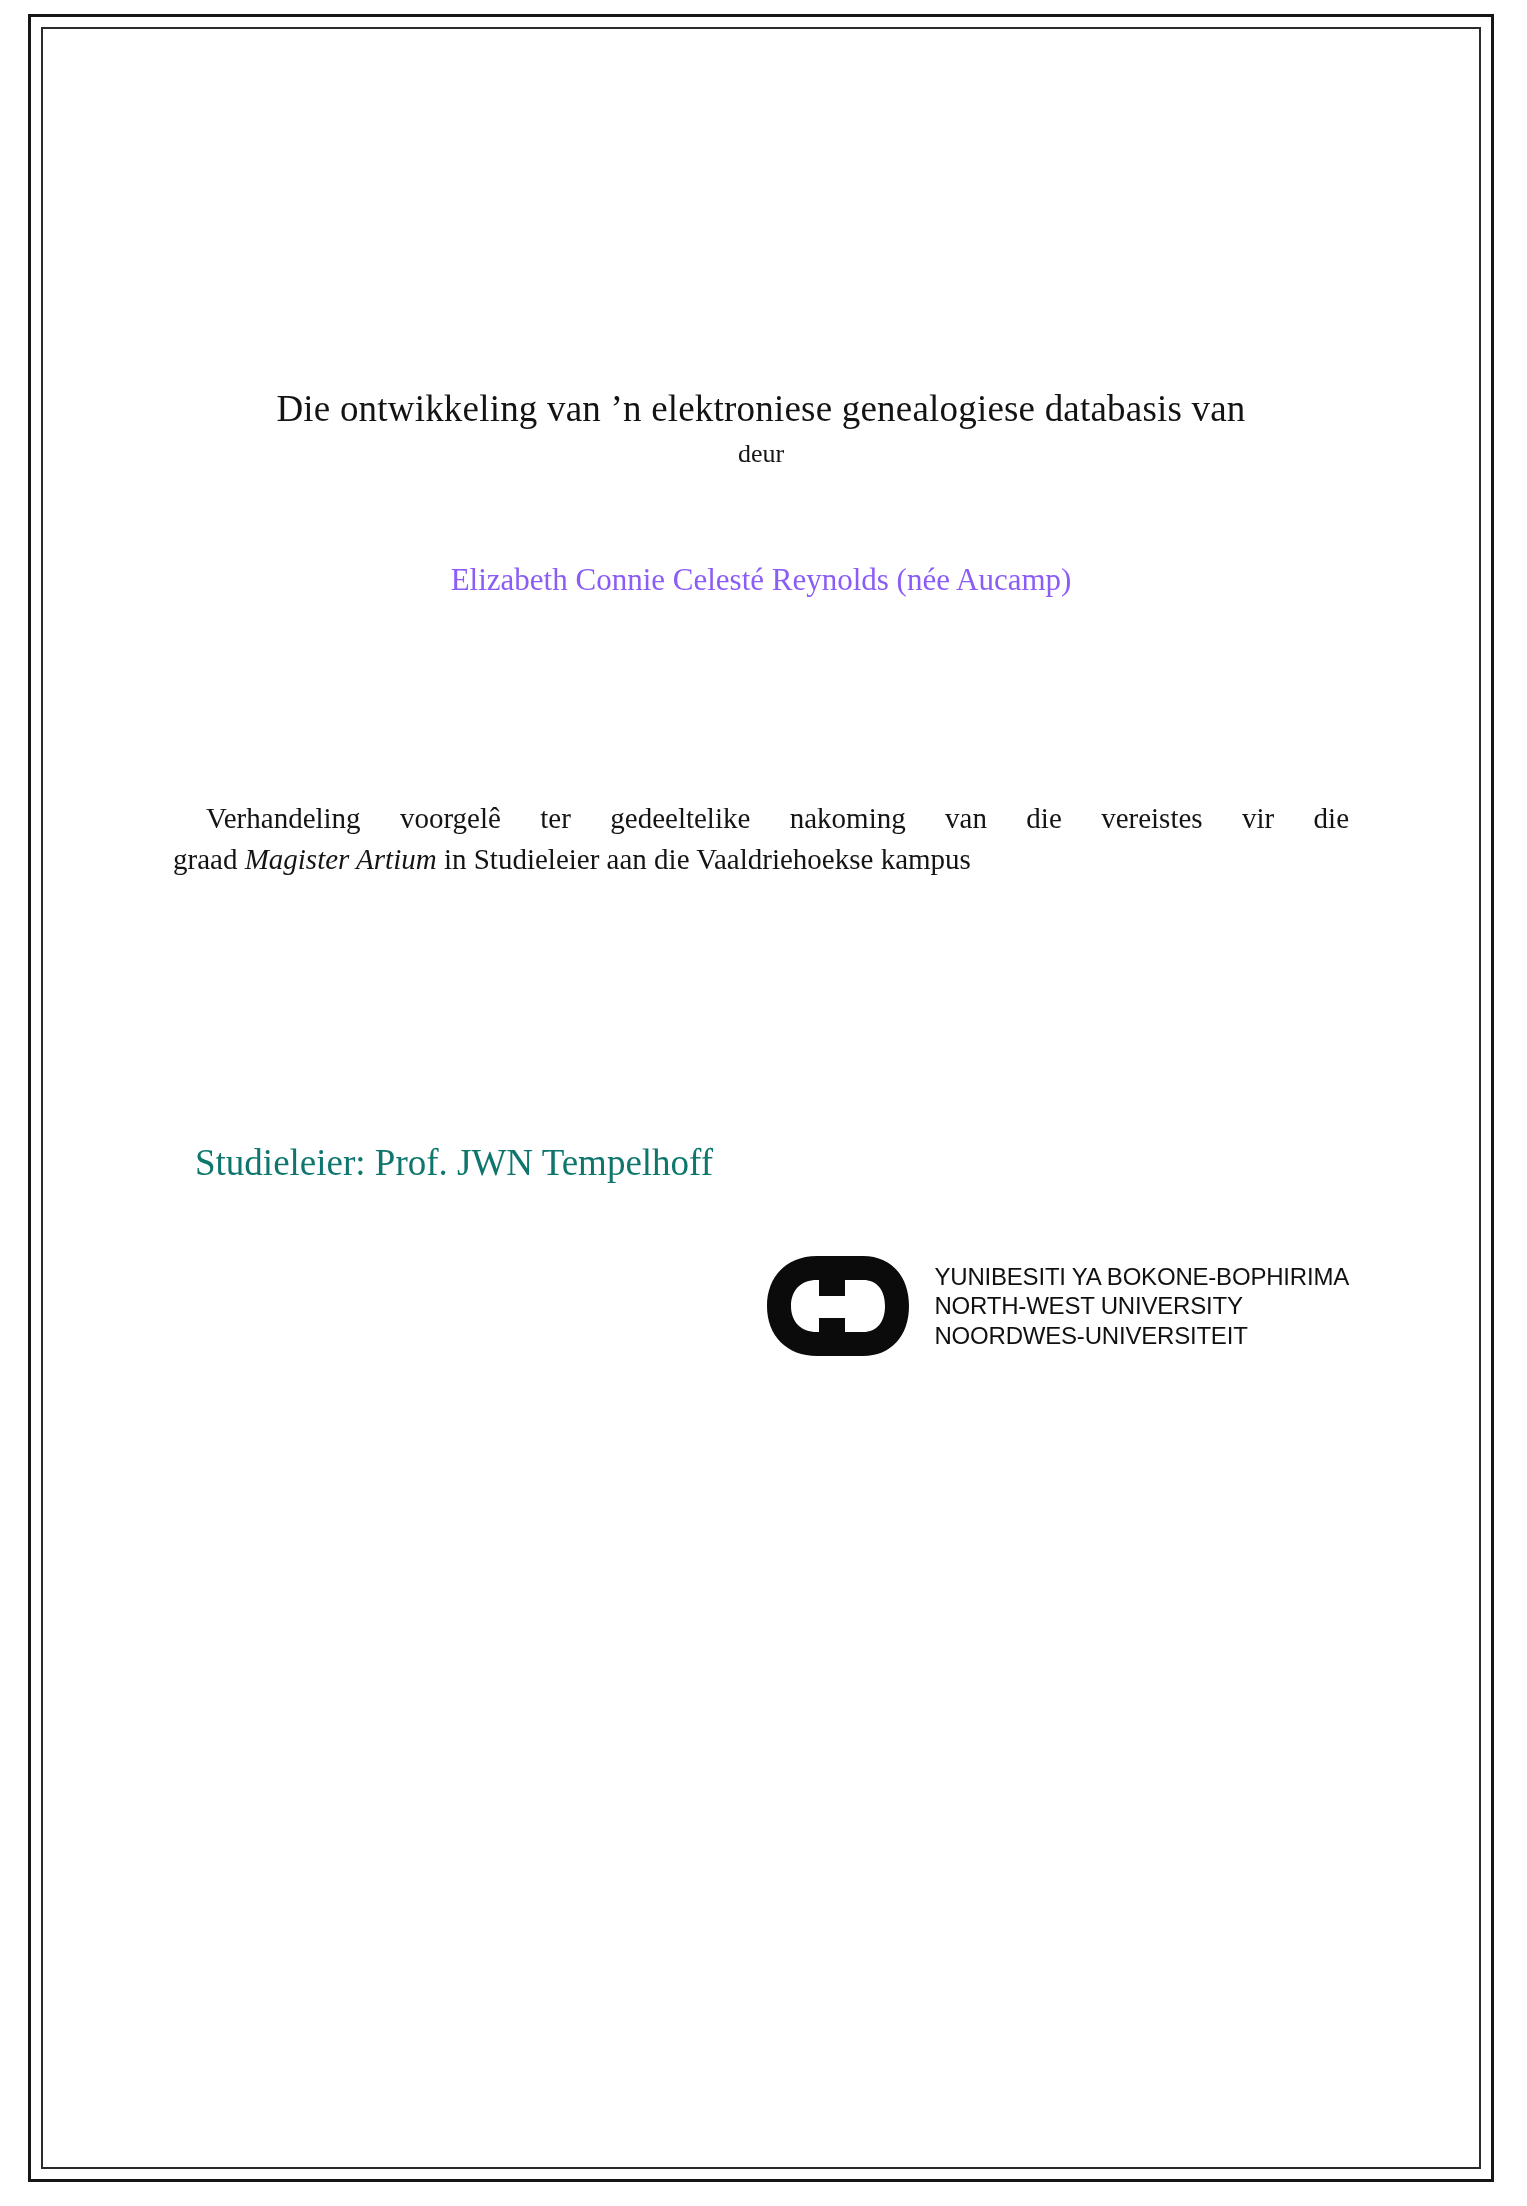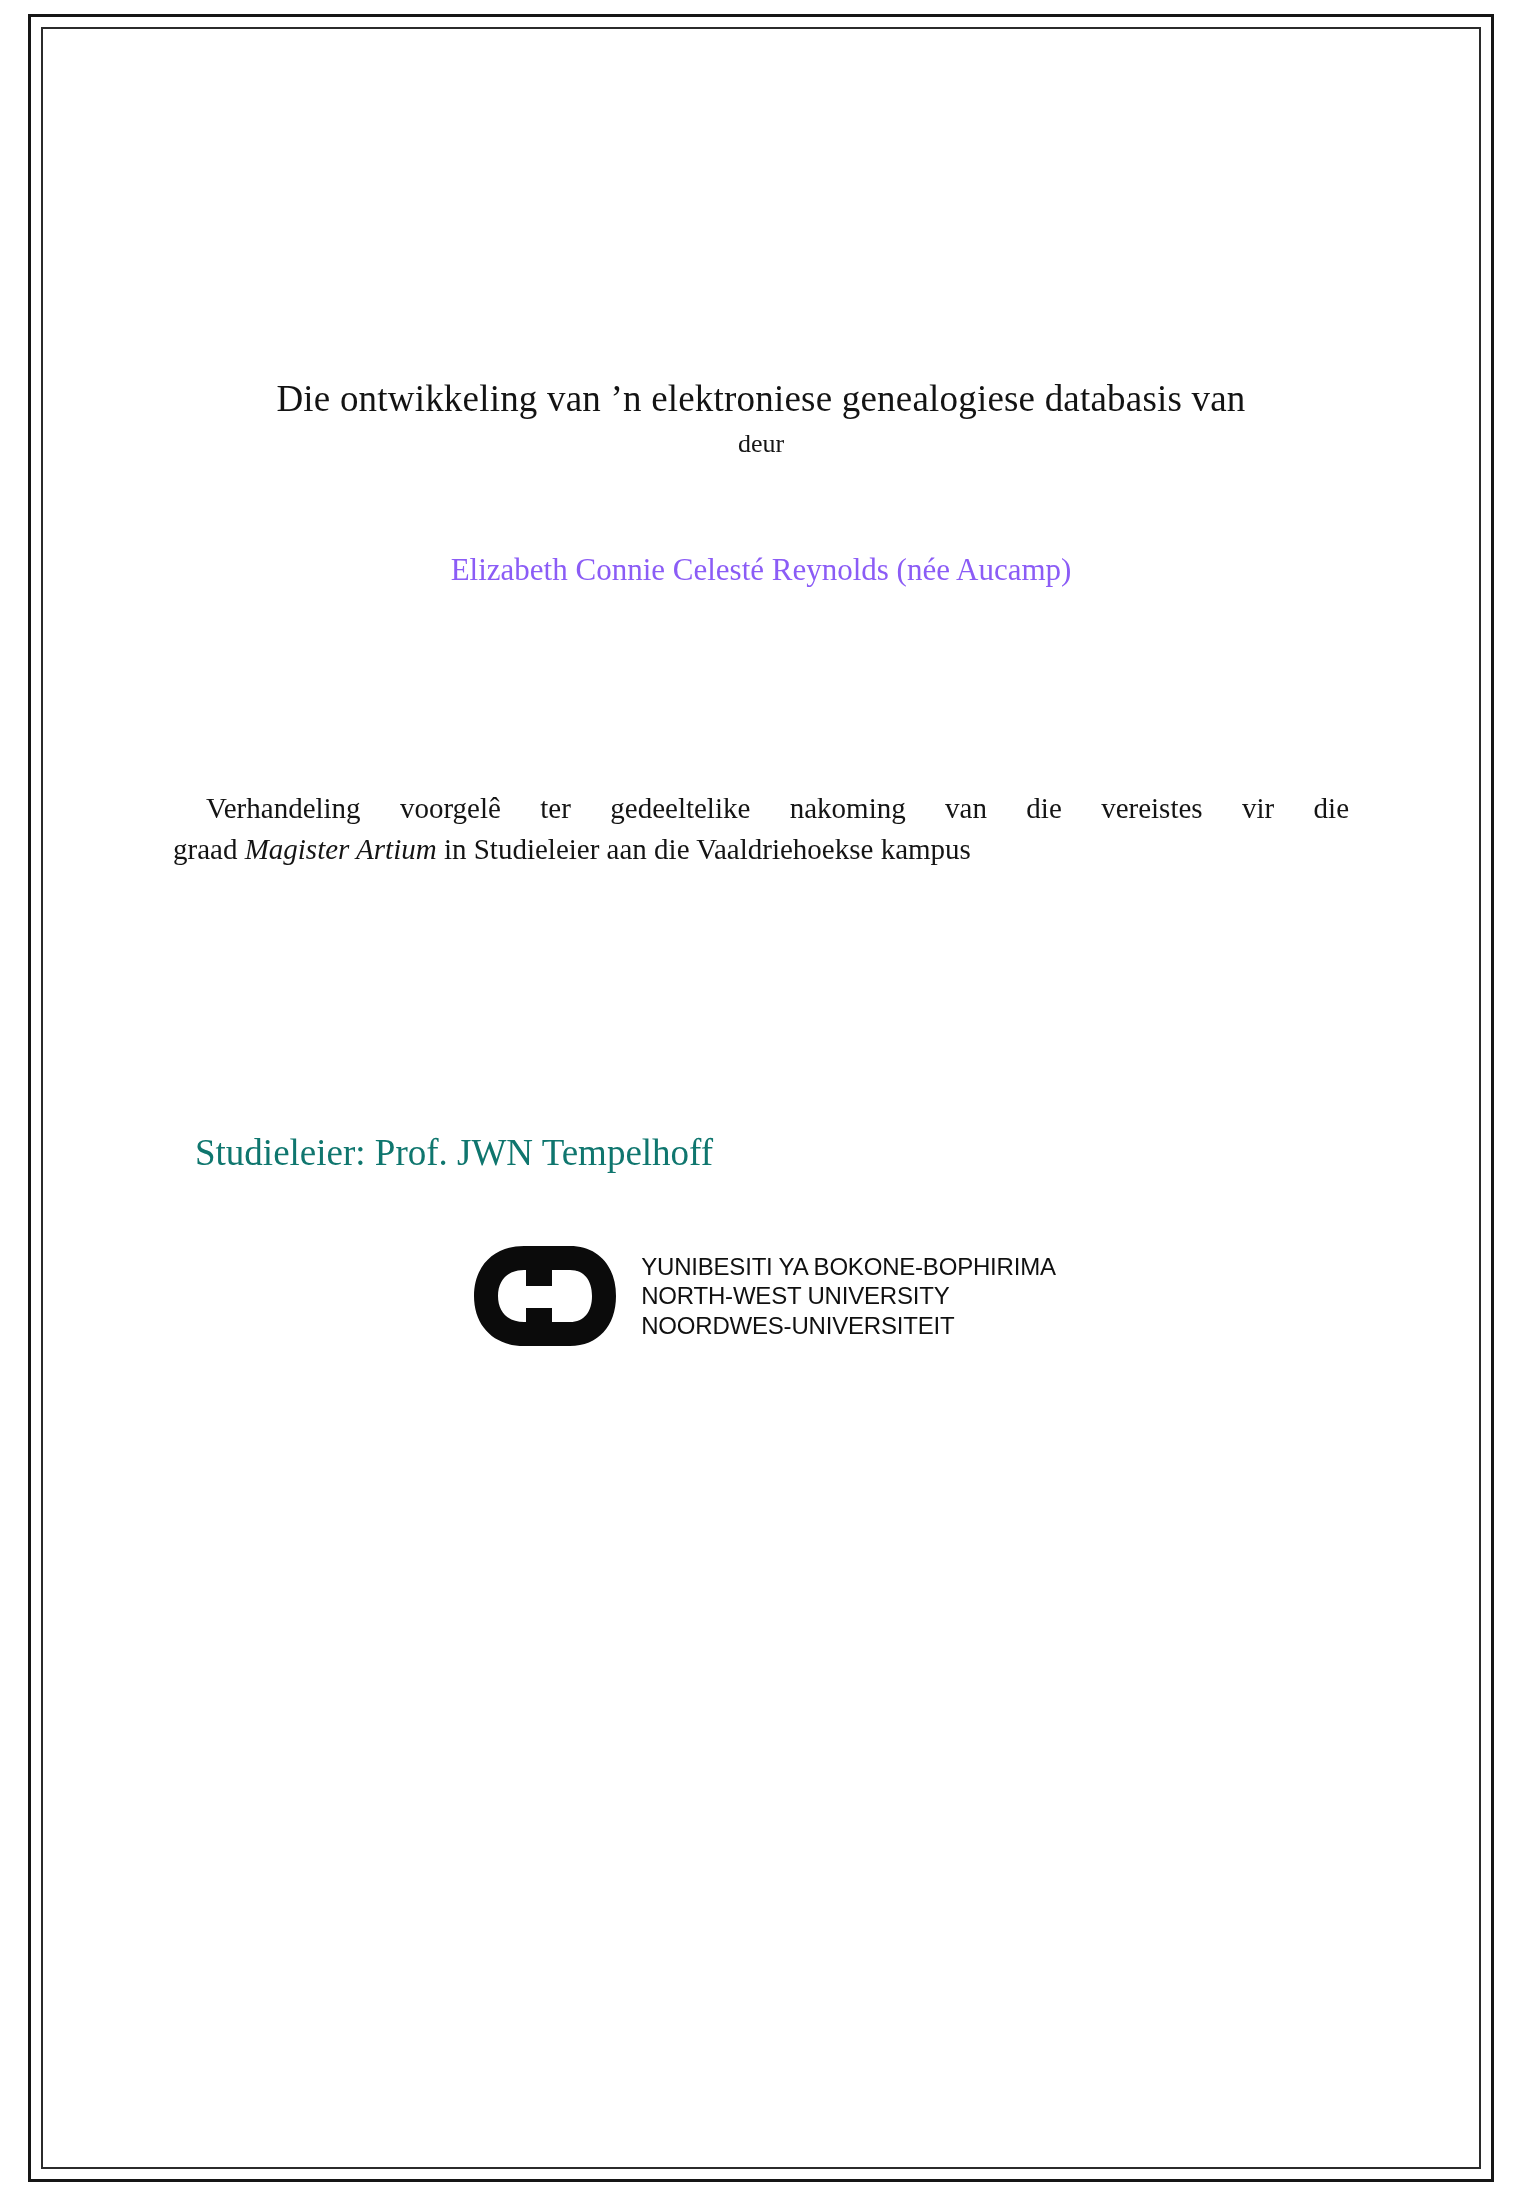--- a/index.html
+++ b/index.html
@@ -37,21 +37,21 @@
     box-sizing: border-box;
     background: #ffffff;
   }
 
   .content {
     position: absolute;
     left: 0;
     top: 0;
     right: 0;
     bottom: 0;
-    padding: 2px 130px;
+    padding: 12px 130px;
     box-sizing: border-box;
   }
 
   .title-block {
     margin-top: 338px;
     text-align: center;
   }
   .title-line {
     font-size: 37px;
     line-height: 1.62;
@@ -95,21 +95,21 @@
     font-size: 37px;
     line-height: 1.35;
     color: #0f766e;
     margin-left: 22px;
   }
 
   .logo-row {
     margin-top: 62px;
     display: flex;
     align-items: center;
-    justify-content: center;
+    justify-content: flex-end;
     gap: 10px;
   }
   .logo-mark {
     width: 165px;
     height: 112px;
     flex: 0 0 auto;
   }
   .logo-text {
     font-family: "Liberation Sans", sans-serif;
     font-size: 24px;

